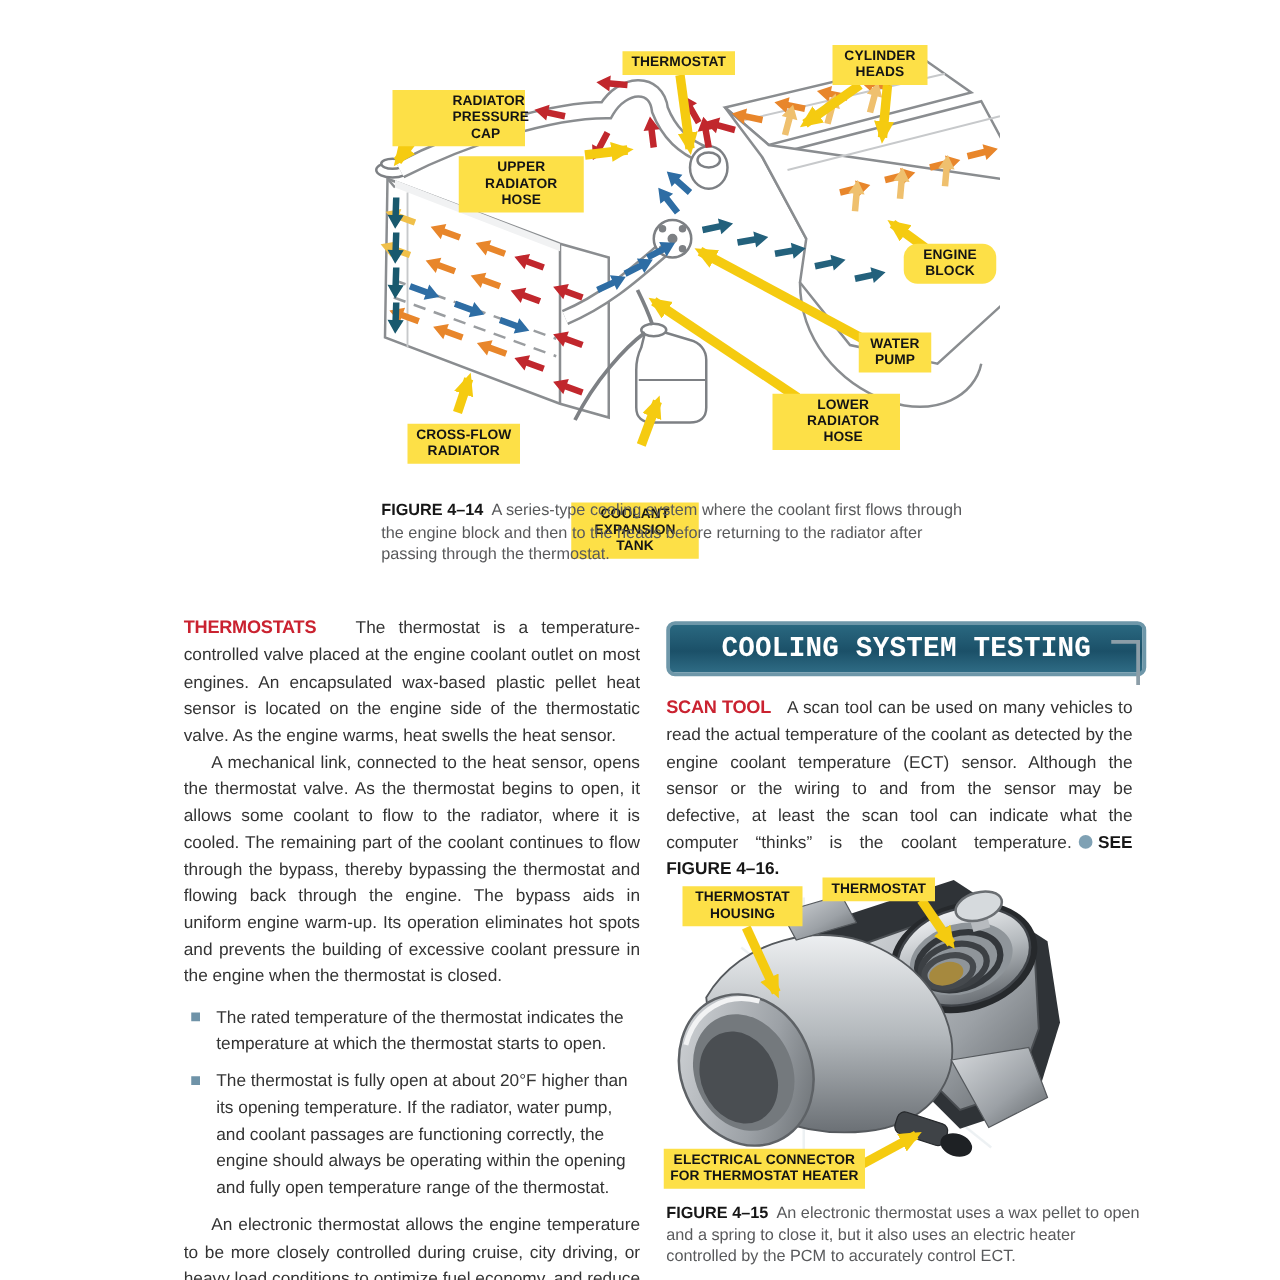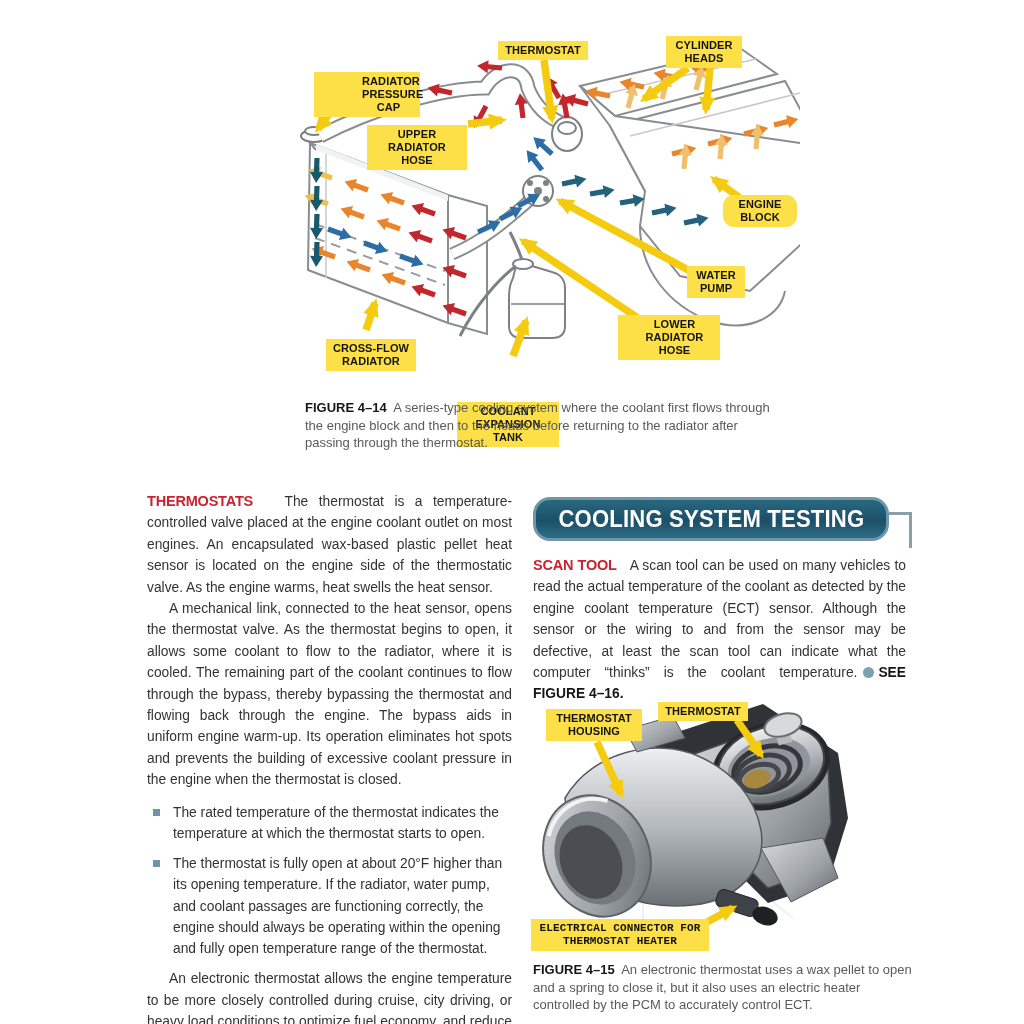--- a/index.html
+++ b/index.html
@@ -24,24 +24,24 @@
   .dot { display:inline-block; width:11px; height:11px; border-radius:50%;
     background:#7FA1B4; vertical-align:-1px; margin:0 4px 0 6px; }
   .seefig { color:#161616; }
   ul.blist { list-style:none; margin:11px 0 0 6px; }
   ul.blist li { position:relative; padding-left:20px; margin-bottom:9px;
     line-height:21.2px; text-align:left; }
   ul.blist li .sq { position:absolute; left:0; top:7px; width:7px; height:7px;
     background:#6F93A8; }
 
   
-  .banner { position:absolute; left:533px; top:497px; width:356px; height:44px;
+  .banner { position:absolute; left:533px; top:497px; width:384px; height:44px;
     background:linear-gradient(180deg,#2A6880 0%, #1B5068 55%, #2F6C85 100%);
-    border:3px solid #6E97A9; border-radius:17px;
-    display:flex; align-items:center; justify-content:center; }
+    border:3px solid #6E97A9; border-radius:7px;
+    display:flex; align-items:center; justify-content:center;font-family:Liberation Mono, monospace; }
   .banner span { color:#fff; font-weight:bold; font-size:23px; letter-spacing:0.2px;
     transform:scaleX(0.96); white-space:nowrap; }
   .hook { position:absolute; left:889px; top:512px; width:23px; height:36px;
     border-top:3px solid #8C9EA8; border-right:3px solid #8C9EA8; }
 </style>
 </head>
 <body>
 
 <svg id="fig414" class="abs" style="left:280px; top:26px;" width="520" height="372" viewBox="0 0 520 372">
   <defs>
@@ -278,18 +278,18 @@
 
   <g stroke="#F5CB10" stroke-width="7.5">
     <line x1="64" y1="44" x2="88" y2="96" marker-end="url(#mY2)"></line>
     <line x1="204" y1="22" x2="228" y2="57" marker-end="url(#mY2)"></line>
     <line x1="152" y1="236" x2="200" y2="210" marker-end="url(#mY2)"></line>
   </g>
 </svg>
 
 <div class="ylabel" style="left:546px; top:709px; width:96px;">THERMOSTAT HOUSING</div>
 <div class="ylabel" style="left:658px; top:702px; width:90px;">THERMOSTAT</div>
-<div class="ylabel" style="left:531px; top:919px; width:178px;font-family:Liberation Mono, monospace;">ELECTRICAL CONNECTOR FOR THERMOSTAT HEATER</div>
+<div class="ylabel" style="left:531px; top:919px; width:161px;">ELECTRICAL CONNECTOR FOR THERMOSTAT HEATER</div>
 
 <p class="caption" style="left:533px; top:961px; width:386px;">
   <b>FIGURE 4–15</b>&nbsp;
   <span>An electronic thermostat uses a wax pellet to open and a spring to close it, but it also uses an electric heater controlled by the PCM to accurately control ECT.</span>
 </p>
 
 </body></html>

